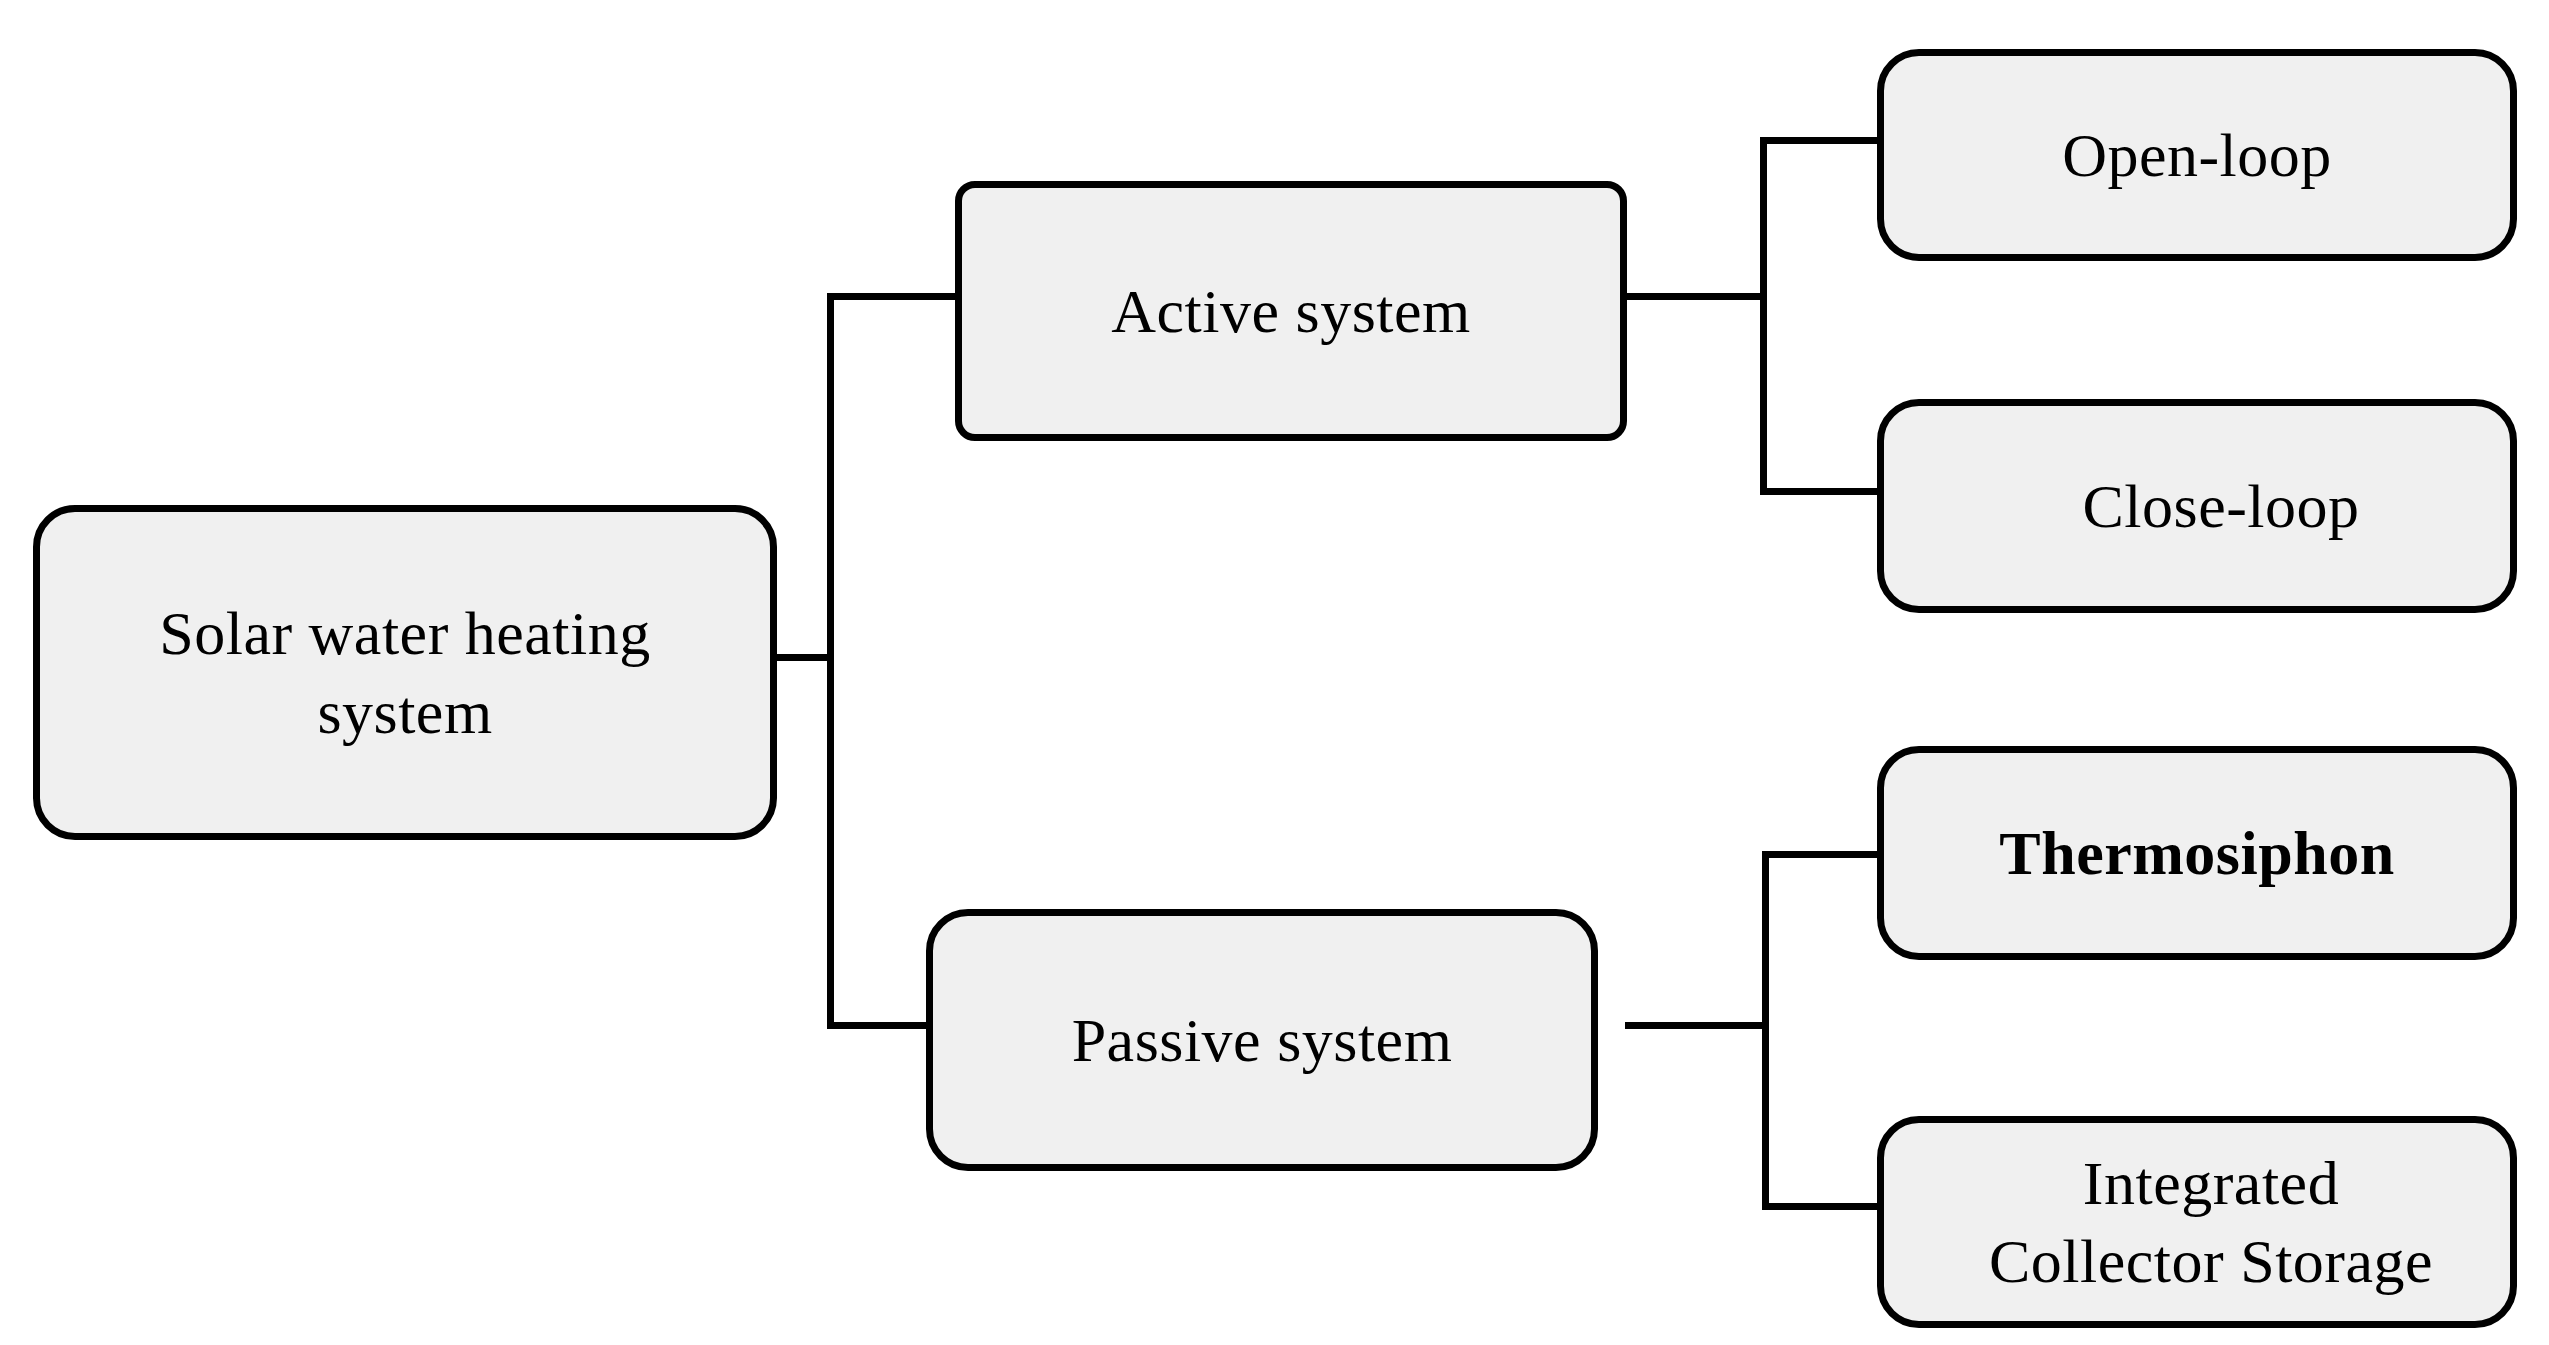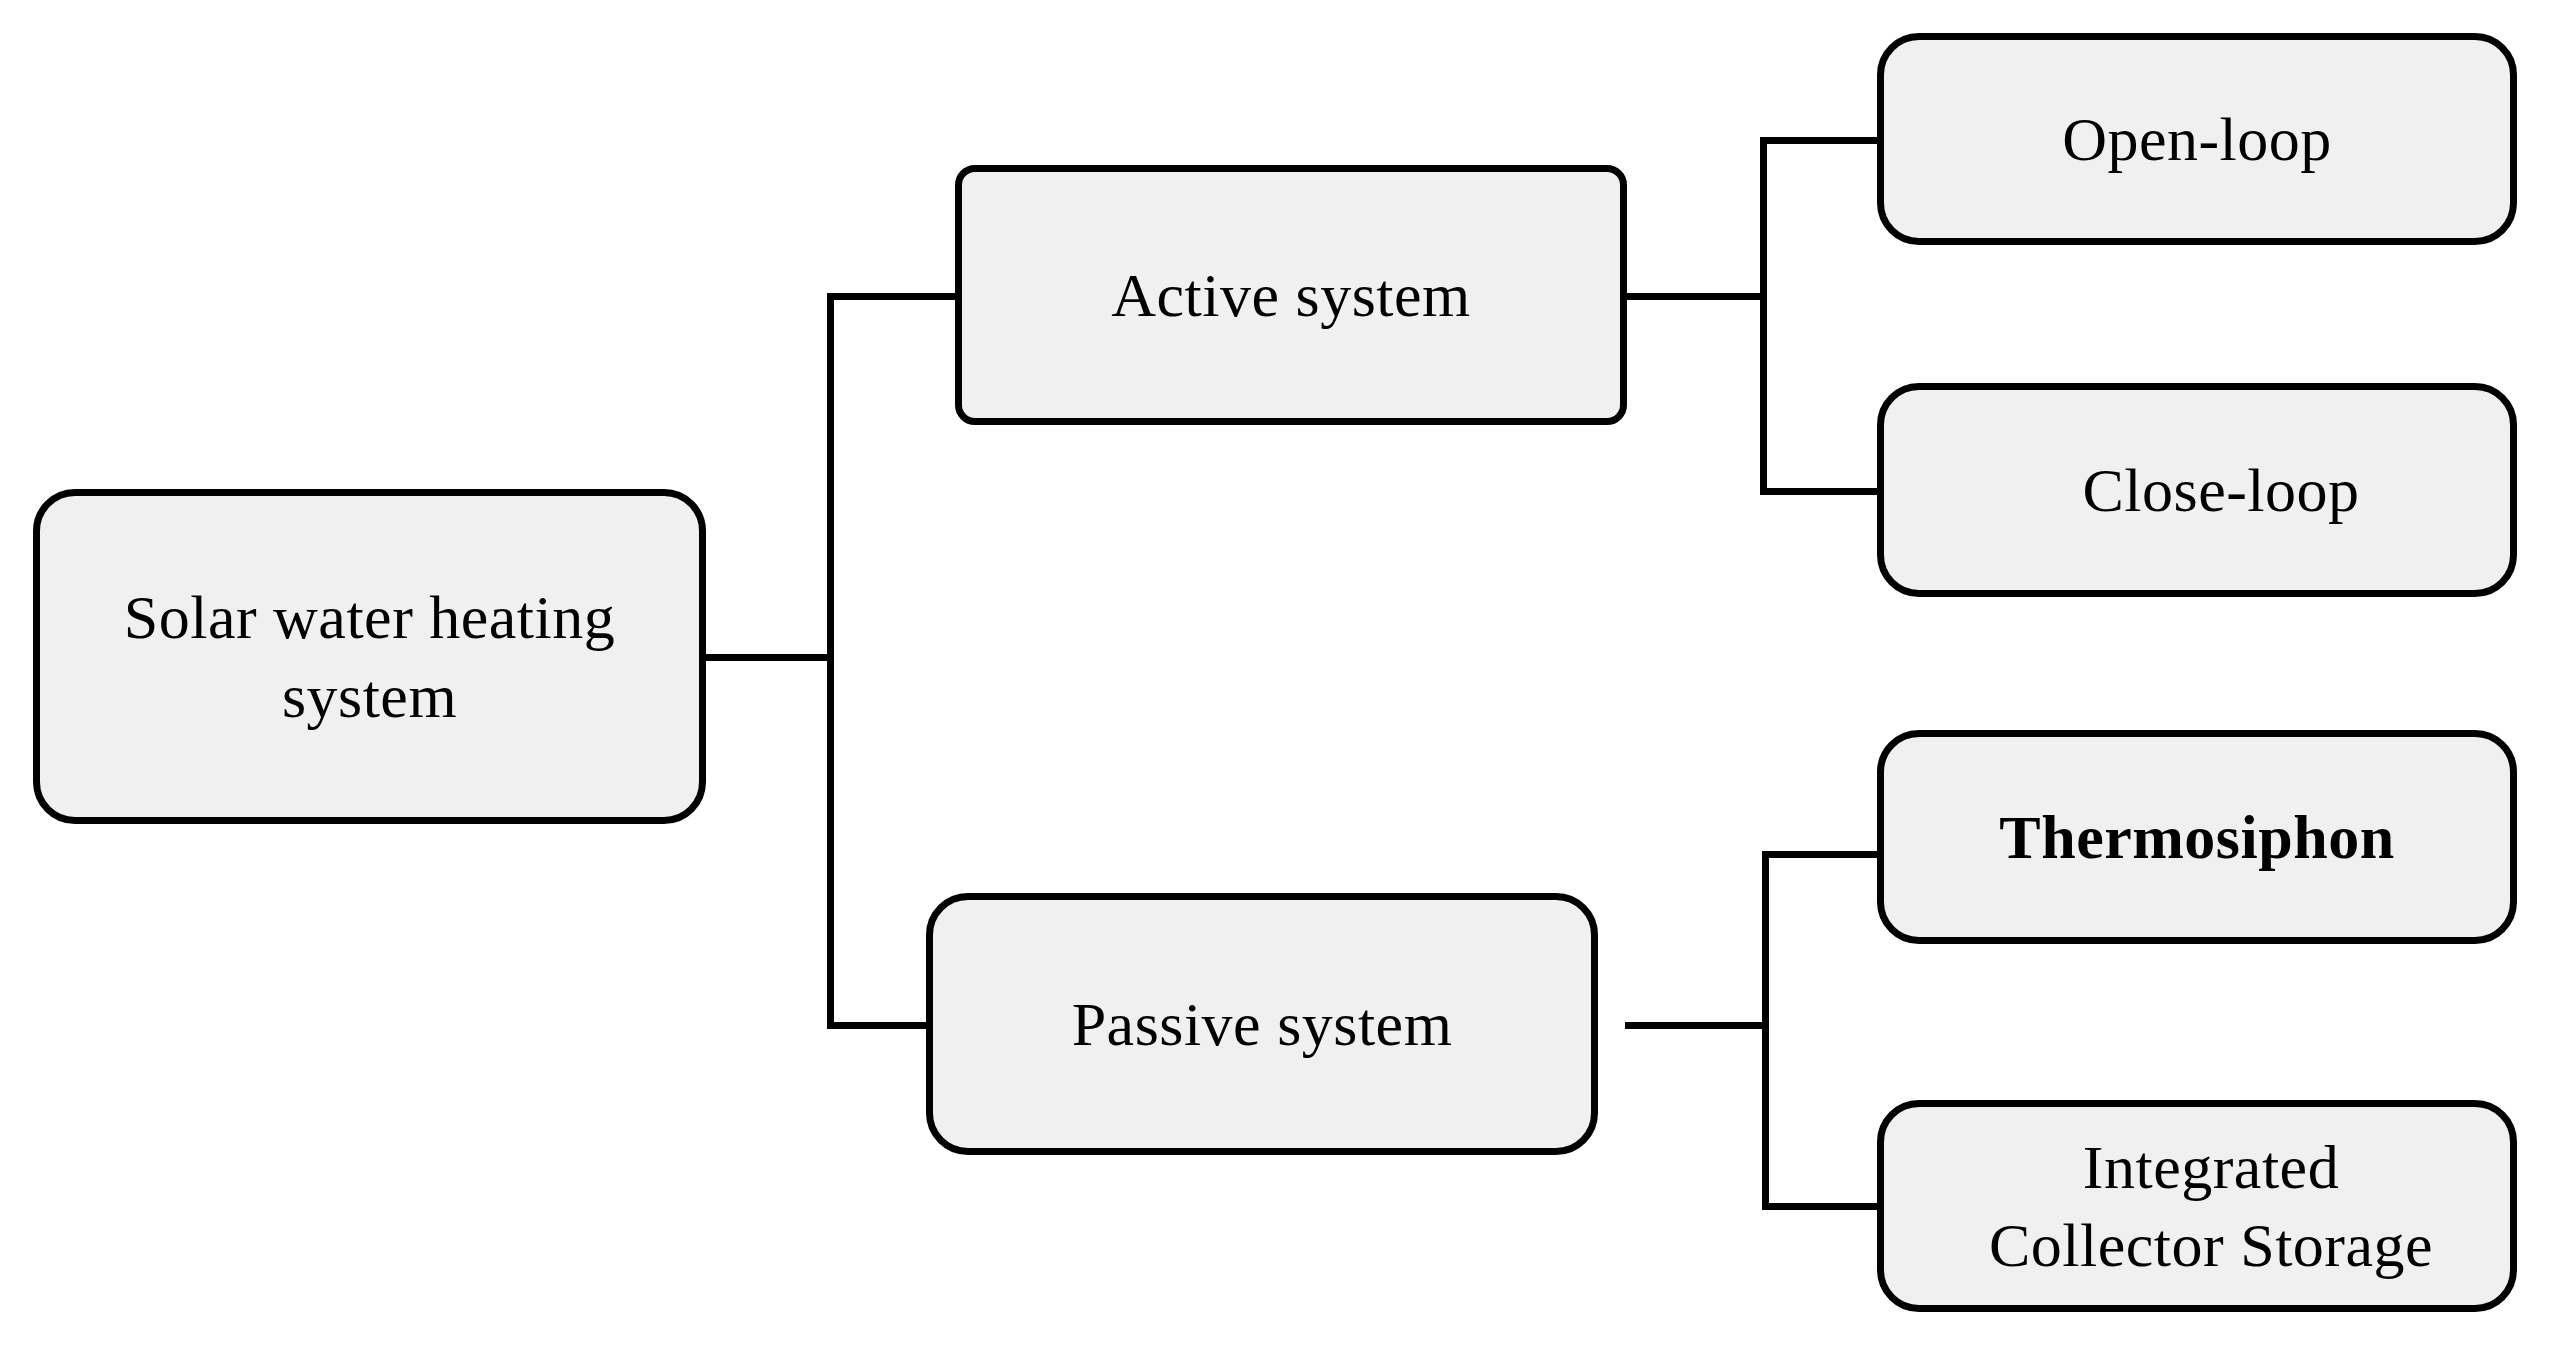--- a/index.html
+++ b/index.html
@@ -18,34 +18,35 @@
   .node {
     position: absolute;
     box-sizing: border-box;
     background: #f0f0f0;
     border: 7px solid #000000;
     border-radius: 42px;
     display: flex;
     align-items: center;
     justify-content: center;
     text-align: center;
+    margin-top: 16px;
   }
   .node .label {
     font-size: 62px;
     line-height: 1.26;
     color: #000000;
     white-space: pre-line;
     letter-spacing: 0.5px;
   }
   .connector {
     position: absolute;
     background: #000000;
   }
   
-  #node-root        { left: 33px;   top: 489px;  width: 673px; height: 335px; }
+  #node-root        { left: 33px;   top: 489px;  width: 744px; height: 335px; }
   #node-active      { left: 955px;  top: 165px;  width: 672px; height: 260px; border-radius: 20px; }
   #node-passive     { left: 926px;  top: 893px;  width: 672px; height: 262px; }
   #node-open-loop   { left: 1877px; top: 33px;   width: 640px; height: 212px; }
   #node-close-loop  { left: 1877px; top: 383px;  width: 640px; height: 214px; padding-left: 48px; }
   #node-thermo      { left: 1877px; top: 730px;  width: 640px; height: 214px; font-weight: bold; }
   #node-ics         { left: 1877px; top: 1100px; width: 640px; height: 212px; padding-left: 28px; }
   
   #edge-root-stub      { left: 703px;  top: 654px;  width: 131px; height: 7px; }
   #edge-trunk1         { left: 827px;  top: 293px;  width: 7px;   height: 736px; }
   #edge-active-stub    { left: 834px;  top: 293px;  width: 121px; height: 7px; }

